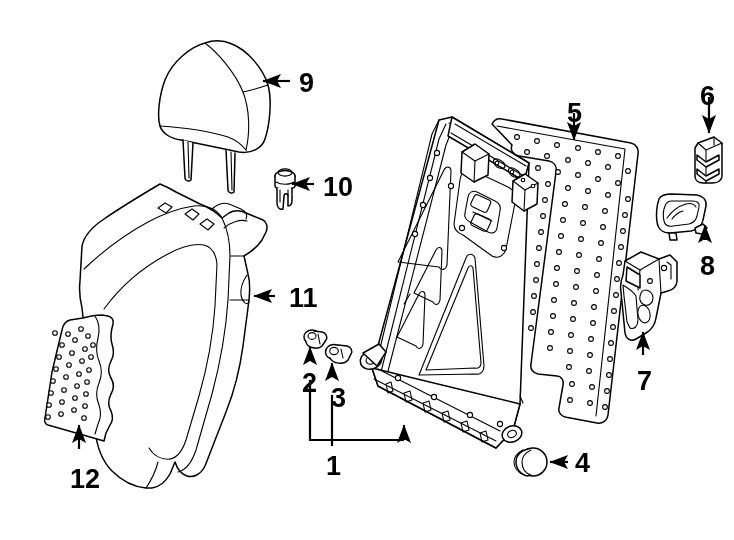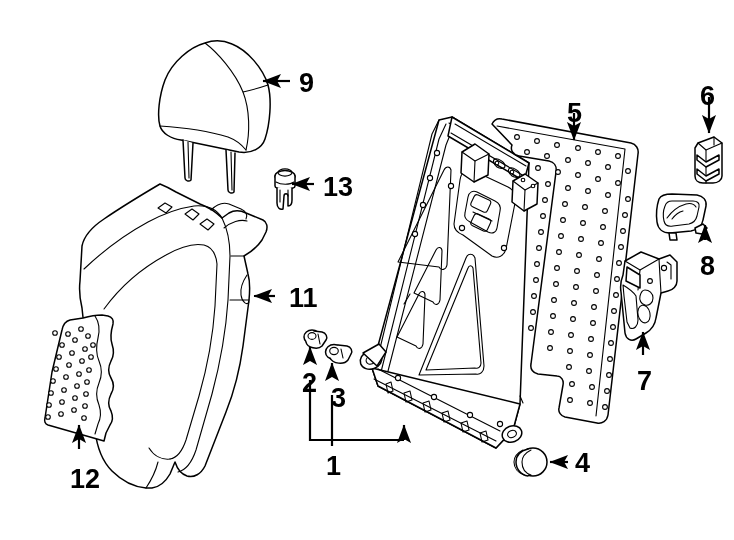--- a/index.html
+++ b/index.html
@@ -429,17 +429,17 @@
 
   <div class="cnum" style="left:326px;top:453px;">1</div>
   <div class="cnum" style="left:302px;top:370px;">2</div>
   <div class="cnum" style="left:331px;top:385px;">3</div>
   <div class="cnum" style="left:575px;top:450px;">4</div>
   <div class="cnum" style="left:567px;top:100px;">5</div>
   <div class="cnum" style="left:700px;top:83px;">6</div>
   <div class="cnum" style="left:637px;top:368px;">7</div>
   <div class="cnum" style="left:700px;top:253px;">8</div>
   <div class="cnum" style="left:299px;top:70px;">9</div>
-  <div class="cnum" style="left:323px;top:174px;">13</div>
+  <div class="cnum" style="left:323px;top:174px;">10</div>
   <div class="cnum" style="left:289px;top:285px;">11</div>
   <div class="cnum" style="left:70px;top:466px;text-align:center;">12</div>
 
 </div>
 
 </body></html>

